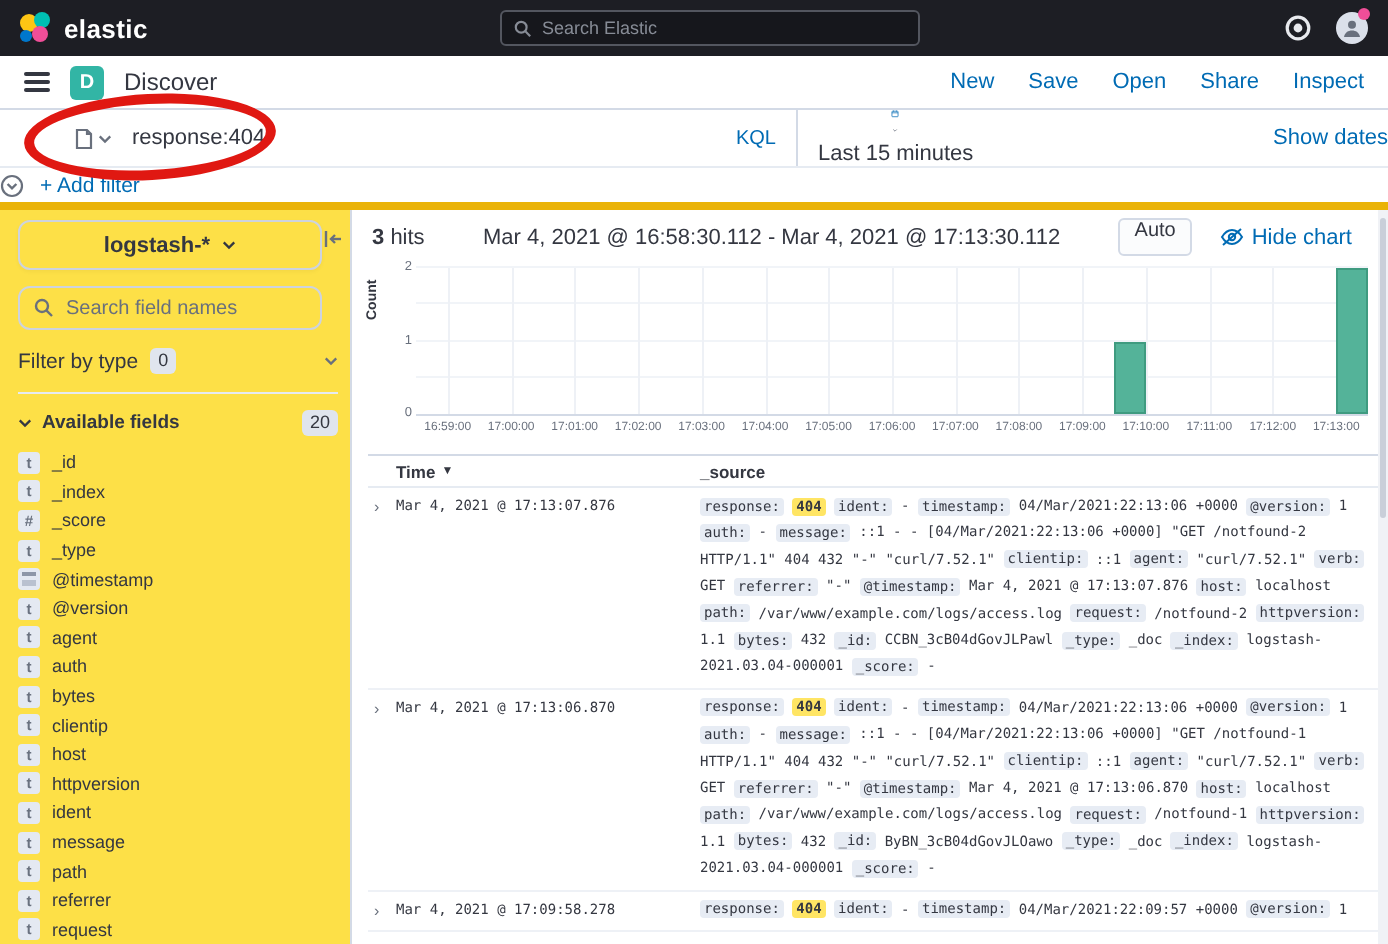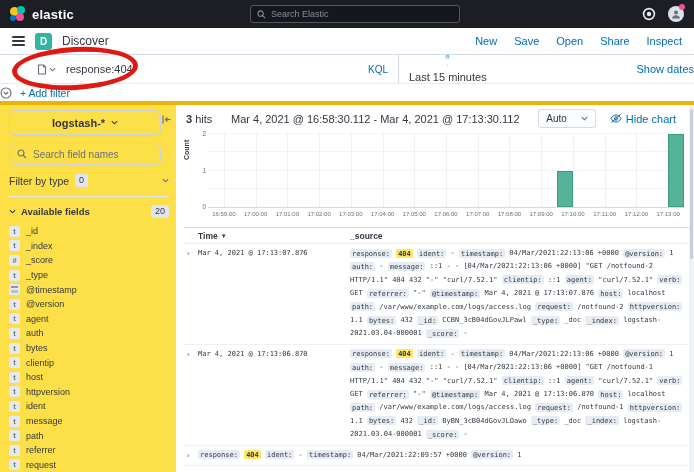--- a/index.html
+++ b/index.html
@@ -69,21 +69,21 @@
   .fbadge.cal::before { content:""; position:absolute; left:2px; right:2px; top:2px; height:2px; background:#8e97a8; }
   .fbadge.cal::after { content:""; position:absolute; left:2px; right:2px; top:5.5px; height:3.5px; background:#b9c1d0; }
   .fname { font-size:9px; color:#343741; white-space:nowrap; }
 
   
   .main { position:relative; flex:1 1 auto; overflow:hidden; }
   .hitsbar { height:27px; display:flex; align-items:center; padding:0 10px; }
   .hits { font-size:11px; white-space:nowrap; }
   .hits b { font-weight:700; }
   .range { flex:1; text-align:center; font-size:11px; color:#343741; white-space:nowrap; }
-  .interval { border:1px solid #d3dae6; background:#fbfcfd; border-radius:3px; height:19px; display:flex; align-items:center; gap:14px; padding:0 7px; font-size:10px; cursor:pointer; margin-right:14px; }
+  .interval { border:1px solid #d3dae6; background:#fbfcfd; border-radius:3px; height:19px; display:flex; align-items:center; gap:14px; padding:0 7px; font-size:10px; cursor:pointer; margin-right:14px;flex-direction:column; }
   .hidechart { display:flex; align-items:center; gap:4px; color:#006BB4; font-size:11px; cursor:pointer; white-space:nowrap; margin-right:8px; }
 
   
   .chart { position:relative; margin:2px 10px 0 8px; }
   .ylab { position:absolute; left:-1px; top:26px; transform:rotate(-90deg); transform-origin:left top; font-size:7px; font-weight:700; color:#343741; }
   .plotcol { margin-left:24px; }
   .plot { position:relative; height:74px; border-bottom:1px solid #d3dae6; }
   .gridv { position:absolute; top:0; bottom:0; width:1px; background:#eef1f6; }
   .gridh { position:absolute; left:0; right:0; height:1px; background:#f1f4f8; }
   .ytick { position:absolute; left:-13px; width:11px; text-align:right; font-size:6.5px; color:#69707d; }
@@ -407,20 +407,21 @@
           <span class="dtime">Mar 4, 2021 @ 17:13:07.876</span>
           <span class="dsrc"><span class="tok-f">response:</span> <span class="tok-h">404</span> <span class="tok-f">ident:</span> <span class="tok-v">-</span> <span class="tok-f">timestamp:</span> <span class="tok-v">04/Mar/2021:22:13:06 +0000</span> <span class="tok-f">@version:</span> <span class="tok-v">1</span> <span class="tok-f">auth:</span> <span class="tok-v">-</span> <span class="tok-f">message:</span> <span class="tok-v">::1 - - [04/Mar/2021:22:13:06 +0000] "GET /notfound-2 HTTP/1.1" 404 432 "-" "curl/7.52.1"</span> <span class="tok-f">clientip:</span> <span class="tok-v">::1</span> <span class="tok-f">agent:</span> <span class="tok-v">"curl/7.52.1"</span> <span class="tok-f">verb:</span> <span class="tok-v">GET</span> <span class="tok-f">referrer:</span> <span class="tok-v">"-"</span> <span class="tok-f">@timestamp:</span> <span class="tok-v">Mar 4, 2021 @ 17:13:07.876</span> <span class="tok-f">host:</span> <span class="tok-v">localhost</span> <span class="tok-f">path:</span> <span class="tok-v">/var/www/example.com/logs/access.log</span> <span class="tok-f">request:</span> <span class="tok-v">/notfound-2</span> <span class="tok-f">httpversion:</span> <span class="tok-v">1.1</span> <span class="tok-f">bytes:</span> <span class="tok-v">432</span> <span class="tok-f">_id:</span> <span class="tok-v">CCBN_3cB04dGovJLPawl</span> <span class="tok-f">_type:</span> <span class="tok-v">_doc</span> <span class="tok-f">_index:</span> <span class="tok-v">logstash-2021.03.04-000001</span> <span class="tok-f">_score:</span> <span class="tok-v">-</span> </span>
         </div>
         <div class="docrow">
           <span class="caret">›</span>
           <span class="dtime">Mar 4, 2021 @ 17:13:06.870</span>
           <span class="dsrc"><span class="tok-f">response:</span> <span class="tok-h">404</span> <span class="tok-f">ident:</span> <span class="tok-v">-</span> <span class="tok-f">timestamp:</span> <span class="tok-v">04/Mar/2021:22:13:06 +0000</span> <span class="tok-f">@version:</span> <span class="tok-v">1</span> <span class="tok-f">auth:</span> <span class="tok-v">-</span> <span class="tok-f">message:</span> <span class="tok-v">::1 - - [04/Mar/2021:22:13:06 +0000] "GET /notfound-1 HTTP/1.1" 404 432 "-" "curl/7.52.1"</span> <span class="tok-f">clientip:</span> <span class="tok-v">::1</span> <span class="tok-f">agent:</span> <span class="tok-v">"curl/7.52.1"</span> <span class="tok-f">verb:</span> <span class="tok-v">GET</span> <span class="tok-f">referrer:</span> <span class="tok-v">"-"</span> <span class="tok-f">@timestamp:</span> <span class="tok-v">Mar 4, 2021 @ 17:13:06.870</span> <span class="tok-f">host:</span> <span class="tok-v">localhost</span> <span class="tok-f">path:</span> <span class="tok-v">/var/www/example.com/logs/access.log</span> <span class="tok-f">request:</span> <span class="tok-v">/notfound-1</span> <span class="tok-f">httpversion:</span> <span class="tok-v">1.1</span> <span class="tok-f">bytes:</span> <span class="tok-v">432</span> <span class="tok-f">_id:</span> <span class="tok-v">ByBN_3cB04dGovJLOawo</span> <span class="tok-f">_type:</span> <span class="tok-v">_doc</span> <span class="tok-f">_index:</span> <span class="tok-v">logstash-2021.03.04-000001</span> <span class="tok-f">_score:</span> <span class="tok-v">-</span> </span>
         </div>
         <div class="docrow">
           <span class="caret">›</span>
+          <span class="dtime">Mar 4, 2021 @ 17:09:58.278</span>
           <span class="dsrc"><span class="tok-f">response:</span> <span class="tok-h">404</span> <span class="tok-f">ident:</span> <span class="tok-v">-</span> <span class="tok-f">timestamp:</span> <span class="tok-v">04/Mar/2021:22:09:57 +0000</span> <span class="tok-f">@version:</span> <span class="tok-v">1</span>           </span>
         </div>
       </div>
     </main>
   </div>
 
   <div class="vscroll">
       <span class="thumb"></span>
     </div>
 

